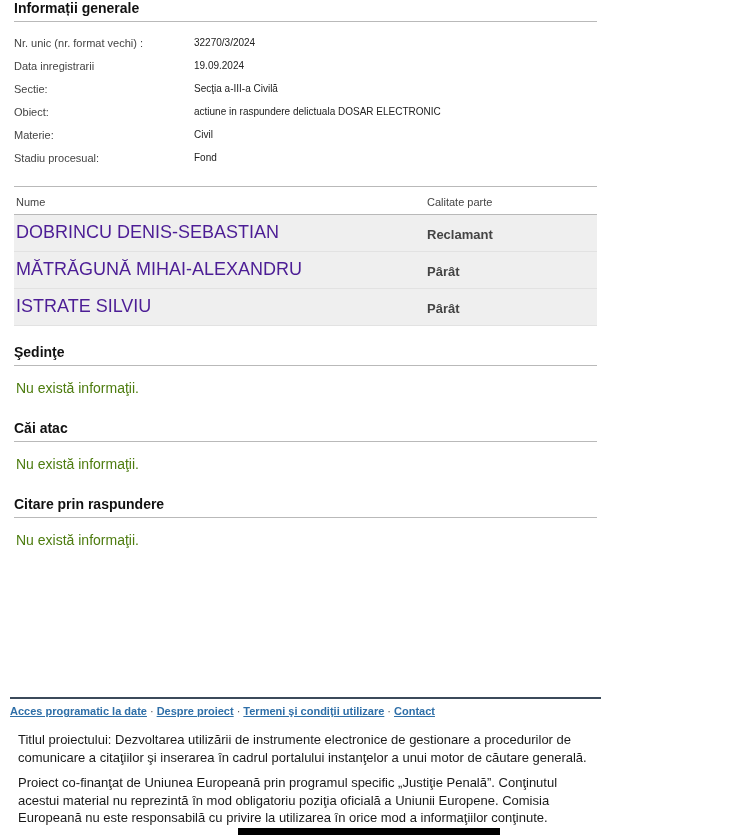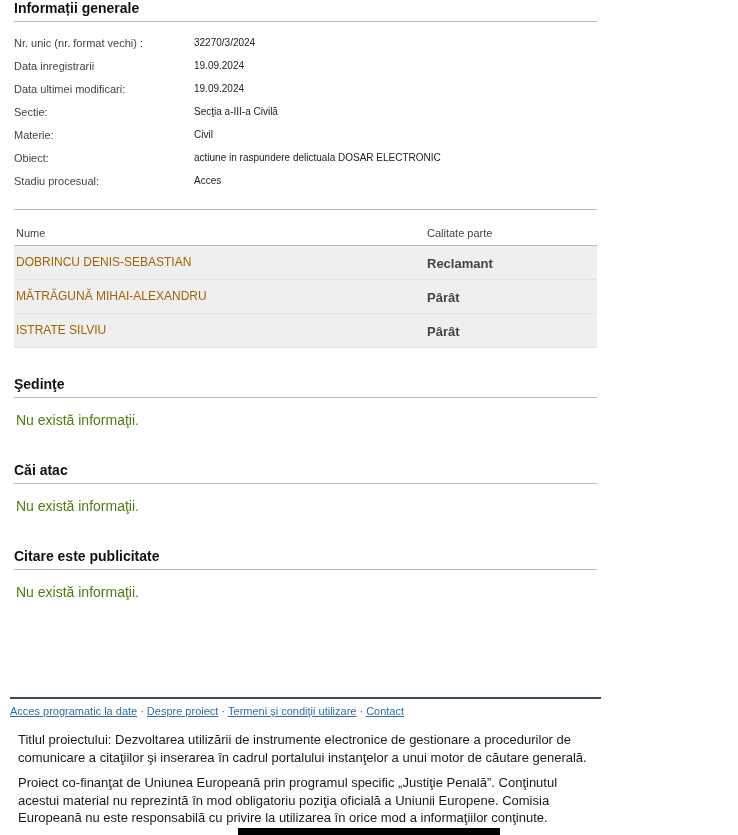--- a/index.html
+++ b/index.html
@@ -51,36 +51,36 @@
   }
   .info-value {
     font-size: 10px;
     color: #222222;
     margin-left: 24px;
   }
   
   .parties {
     width: 100%;
     border-collapse: collapse;
-    margin-top: 14px;
+    margin-top: 6px;
   }
   .parties th {
     text-align: left;
     font-size: 11px;
     font-weight: normal;
     color: #444444;
     padding: 3px 0 6px 2px;
     border-bottom: 1px solid #b9b9b9;
   }
   .parties th.col-quality {
     width: 170px;
   }
   .parties td {
-    font-size: 12px;
-    color: #a16207;
+    font-size: 18px;
+    color: #4c1d95;
     padding: 7px 0 8px 2px;
     border-bottom: 1px solid #e2e2e2;
   }
   .parties td.quality {
     font-size: 13px;
     color: #444444;
     padding-top: 10px;
     font-weight: bold;
   }
   .parties tr.alt td {
@@ -88,21 +88,21 @@
   }
   .empty-note {
     font-size: 14px;
     color: #4d7c0f;
     padding: 14px 0 6px 2px;
   }
   .block {
     margin-top: 16px;
   }
   .block-sm {
-    margin-top: 28px;
+    margin-top: 18px;
   }
   
   .footer {
     position: absolute;
     left: 0;
     right: 0;
     bottom: 0;
     padding: 0 10px;
   }
   .footer-sep {
@@ -111,20 +111,21 @@
   }
   .footer-links {
     font-size: 11px;
     color: #2f6fa8;
     padding-bottom: 6px;
   }
   .footer-links a {
     color: #2f6fa8;
     text-decoration: underline;
     cursor: pointer;
+    font-weight: bold;
   }
   .footer-links .sep {
     color: #555555;
     padding: 0 3px;
     text-decoration: none;
   }
   .footer-text {
     font-size: 13px;
     line-height: 1.35;
     color: #1a1a1a;
@@ -153,38 +154,34 @@
       <tbody>
         <tr>
           <td class="info-label">Nr. unic (nr. format vechi) :</td>
           <td class="info-value">32270/3/2024</td>
         </tr>
         <tr>
           <td class="info-label">Data inregistrarii</td>
           <td class="info-value">19.09.2024</td>
         </tr>
         <tr>
-          <td class="info-label">Data ultimei modificari:</td>
-          <td class="info-value">19.09.2024</td>
-        </tr>
-        <tr>
           <td class="info-label">Sectie:</td>
           <td class="info-value">Secţia a-III-a Civilă</td>
         </tr>
         <tr>
+          <td class="info-label">Obiect:</td>
+          <td class="info-value">actiune in raspundere delictuala DOSAR ELECTRONIC</td>
+        </tr>
+        <tr>
           <td class="info-label">Materie:</td>
           <td class="info-value">Civil</td>
         </tr>
         <tr>
-          <td class="info-label">Obiect:</td>
-          <td class="info-value">actiune in raspundere delictuala DOSAR ELECTRONIC</td>
-        </tr>
-        <tr>
           <td class="info-label">Stadiu procesual:</td>
-          <td class="info-value">Acces</td>
+          <td class="info-value">Fond</td>
         </tr>
       </tbody>
     </table>
   </div>
 
   <div class="block">
     <div class="rule"></div>
     <table class="parties">
       <thead>
         <tr>
@@ -215,21 +212,21 @@
     <div class="empty-note">Nu există informaţii.</div>
   </div>
 
   <div class="block-sm">
     <h2 class="section-title">Căi atac</h2>
     <div class="rule"></div>
     <div class="empty-note">Nu există informaţii.</div>
   </div>
 
   <div class="block-sm">
-    <h2 class="section-title">Citare este publicitate</h2>
+    <h2 class="section-title">Citare prin raspundere</h2>
     <div class="rule"></div>
     <div class="empty-note">Nu există informaţii.</div>
   </div>
 
   <div class="footer">
     <div class="footer-sep"></div>
     <div class="footer-links">
       <a>Acces programatic la date</a><span class="sep">·</span><a>Despre proiect</a><span class="sep">·</span><a>Termeni şi condiţii utilizare</a><span class="sep">·</span><a>Contact</a>
     </div>
     <div class="footer-text">

